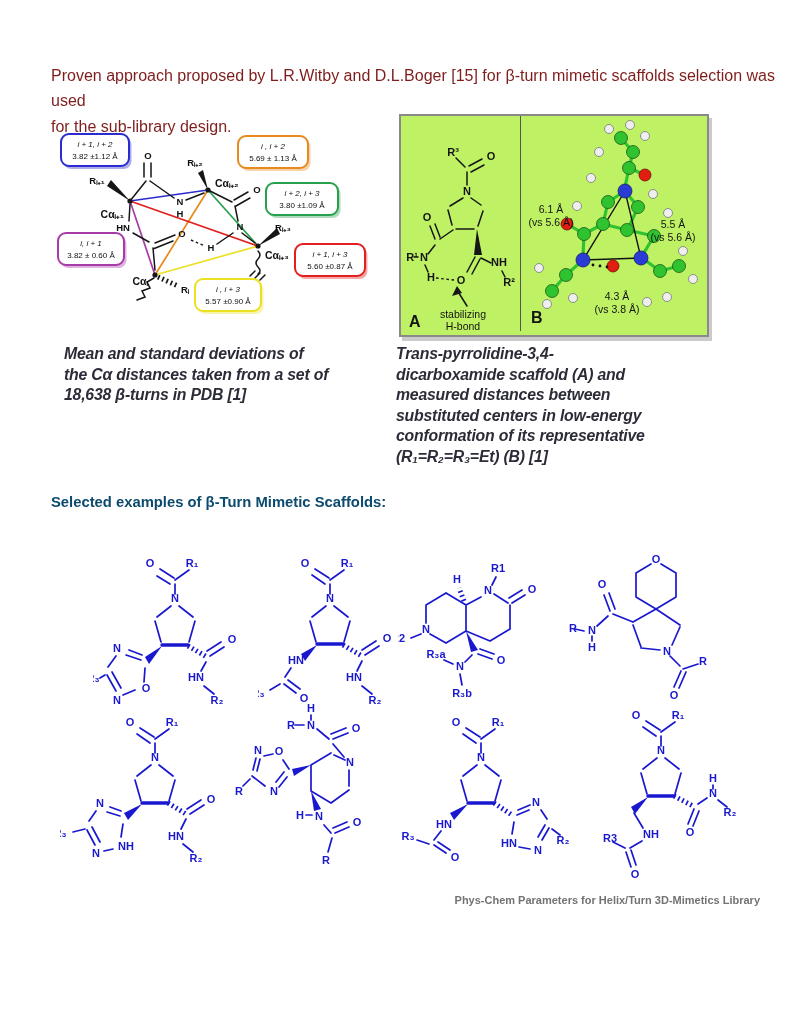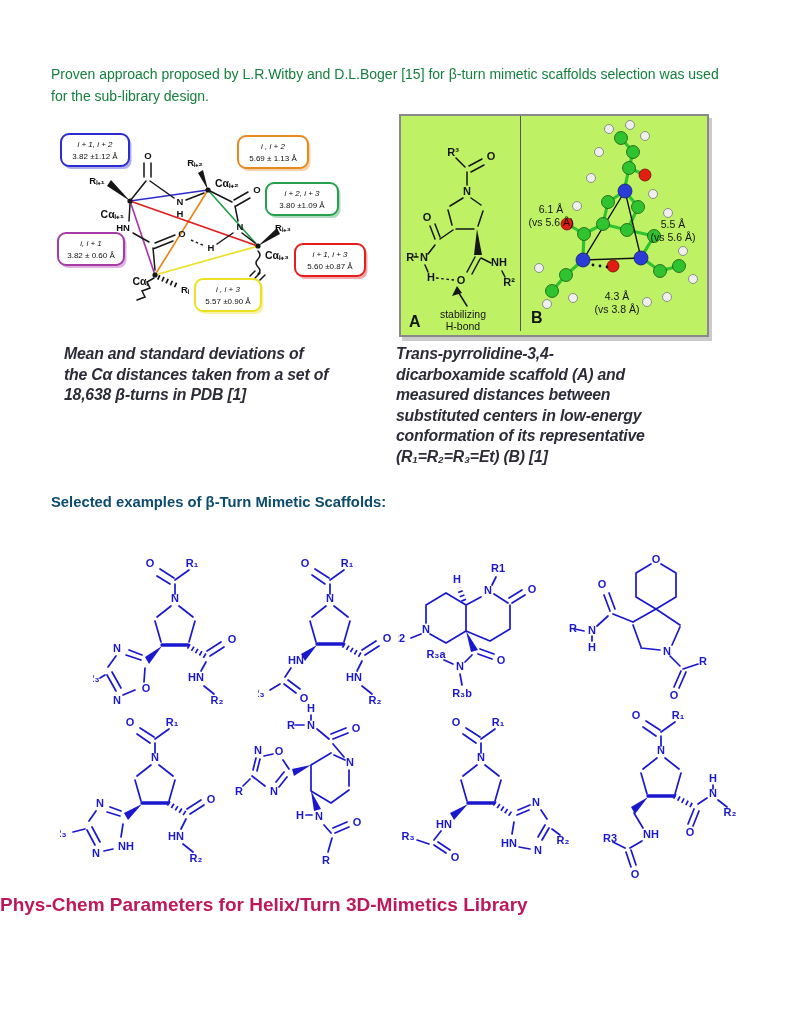--- a/index.html
+++ b/index.html
@@ -1,23 +1,23 @@
 <!DOCTYPE html>
 <html><head>
 <meta charset="utf-8">
 <style>
   html,body{margin:0;padding:0;background:#fff}
   .page{position:relative;width:800px;height:1035px;background:#fff;font-family:"Liberation Sans",sans-serif;overflow:hidden}
   .abs{position:absolute}
-  .intro{left:51px;top:63px;width:724px;font-size:14px;line-height:1.58;color:#15803d;white-space:pre-line}
+  .intro{left:51px;top:63px;width:724px;font-size:16px;line-height:1.58;color:#7f1d1d;white-space:pre-line}
   .cap{font-weight:bold;font-style:italic;font-size:15.8px;line-height:1.3;color:#2c2c38;white-space:pre-line;letter-spacing:-0.2px}
   .cap-left{left:64px;top:344px;width:335px}
   .cap-right{left:396px;top:344px;width:322px}
   .h-scaffolds{left:51px;top:494px;font-size:14.8px;font-weight:bold;color:#0c4a6e}
-  .h-bottom{left:0;top:894px;width:760px;text-align:left;font-size:19px;font-weight:bold;color:#be185d}
+  .h-bottom{left:0;top:894px;width:760px;text-align:right;font-size:11px;font-weight:bold;color:#737373}
   .figbox{left:399px;top:114px;width:306px;height:219px;border:2px solid #8a8a8a;background:#bef264;box-shadow:3px 4px 0 rgba(140,140,140,.45);display:flex}
   .divider{width:1px;background:#555;height:215px}
   svg{display:block}
   svg text{font-family:"Liberation Sans",sans-serif}
   .kb{stroke:#161616;stroke-width:1.5;fill:none;stroke-linecap:round}
   .kdash{stroke:#161616;stroke-width:1.4;fill:none;stroke-dasharray:2.6 2.6}
   .kw{fill:#161616}
   .khash{stroke:#161616;stroke-width:5;stroke-dasharray:1.7 2.9;fill:none}
   .kl{font-size:9.5px;font-weight:bold;fill:#101010;text-anchor:middle}
   .kca{font-size:10.5px;font-weight:bold;fill:#101010}

